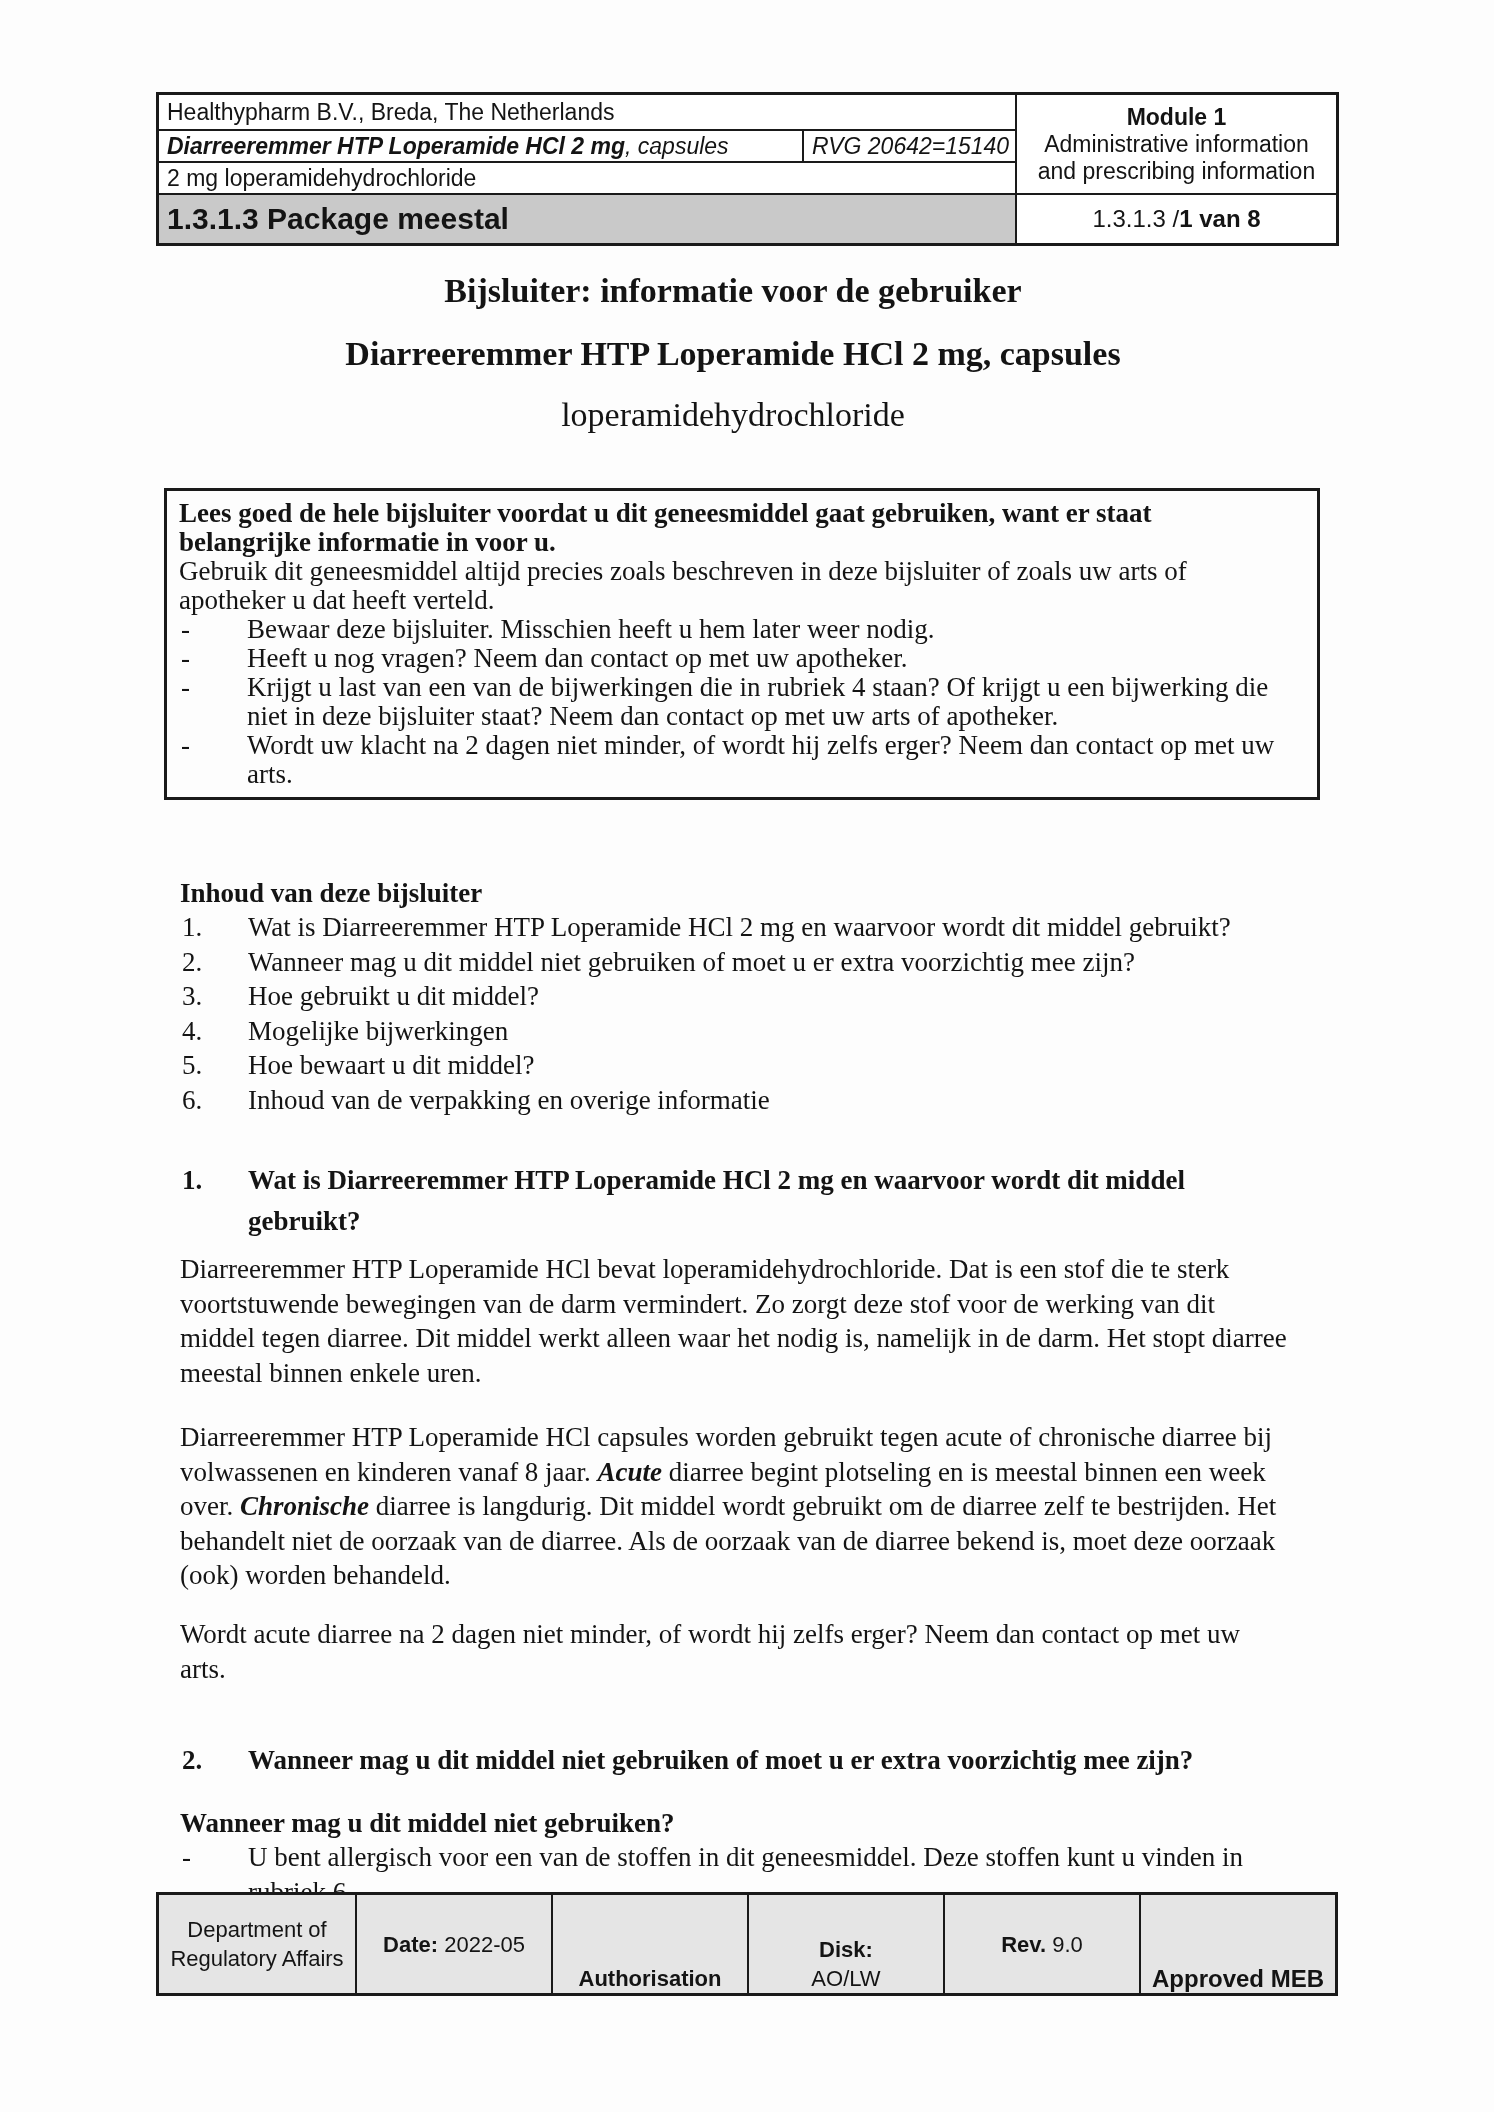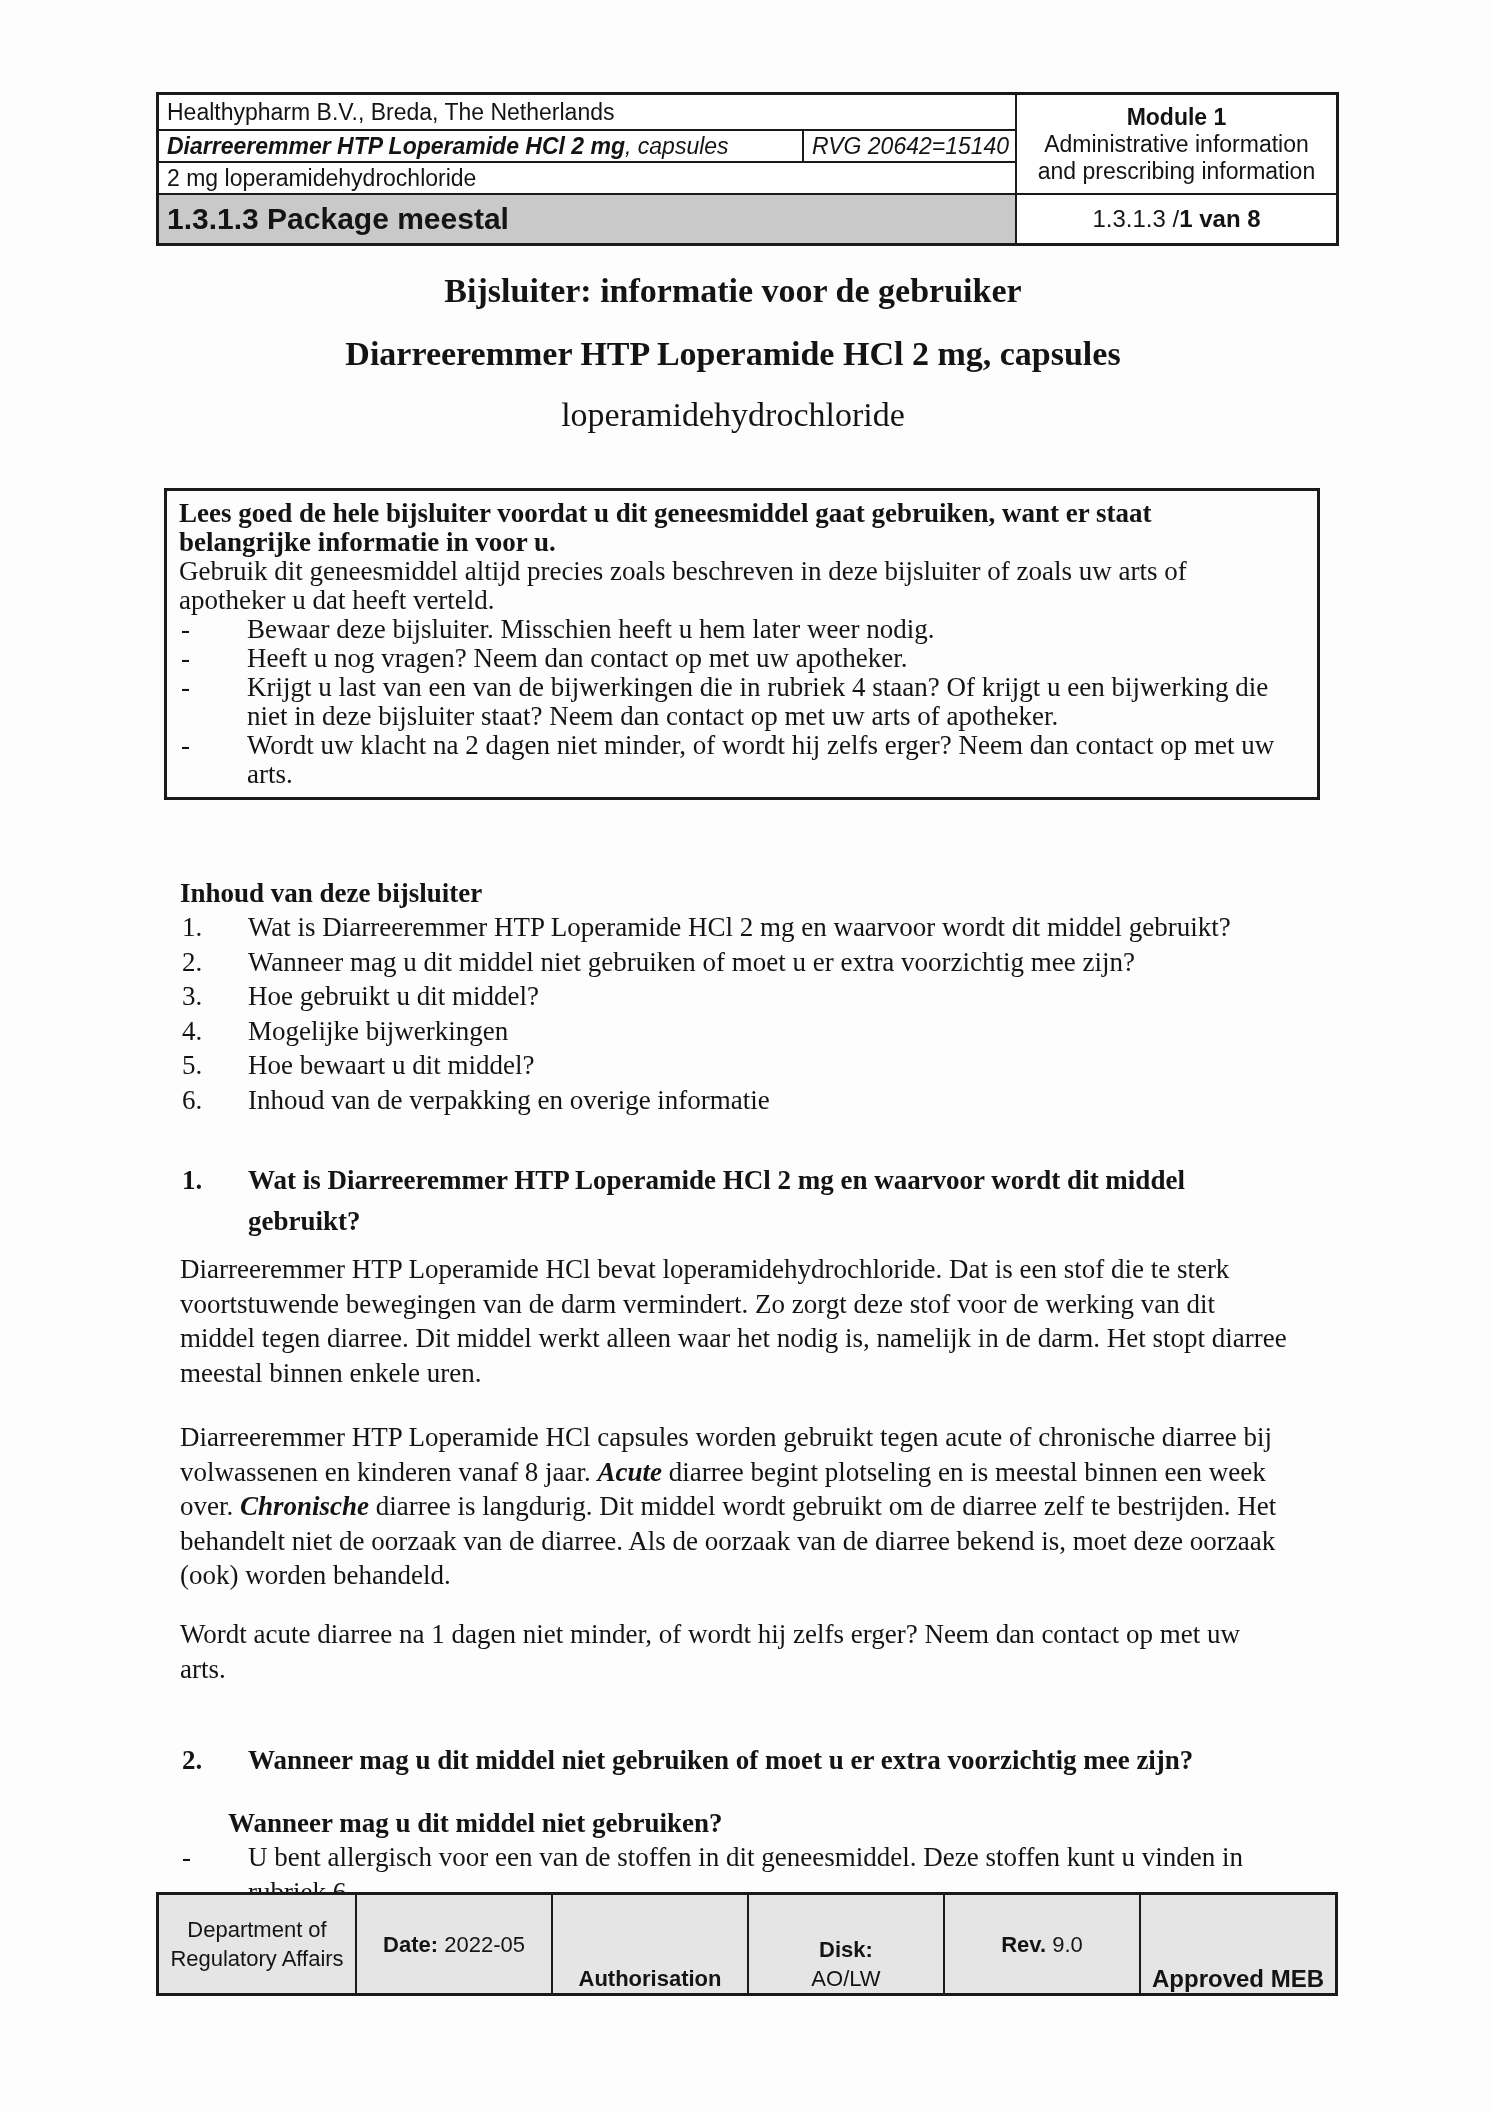--- a/index.html
+++ b/index.html
@@ -170,28 +170,28 @@
   </div>
   <div class="body-block pre" style="top:1252px;">Diarreeremmer HTP Loperamide HCl bevat loperamidehydrochloride. Dat is een stof die te sterk
 voortstuwende bewegingen van de darm vermindert. Zo zorgt deze stof voor de werking van dit
 middel tegen diarree. Dit middel werkt alleen waar het nodig is, namelijk in de darm. Het stopt diarree
 meestal binnen enkele uren.</div>
   <div class="body-block pre" style="top:1420px;"><span>Diarreeremmer HTP Loperamide HCl capsules worden gebruikt tegen acute of chronische diarree bij
 volwassenen en kinderen vanaf 8 jaar. </span><span class="run-bi">Acute</span><span> diarree begint plotseling en is meestal binnen een week
 over. </span><span class="run-bi">Chronische</span><span> diarree is langdurig. Dit middel wordt gebruikt om de diarree zelf te bestrijden. Het
 behandelt niet de oorzaak van de diarree. Als de oorzaak van de diarree bekend is, moet deze oorzaak
 (ook) worden behandeld.</span></div>
-  <div class="body-block pre" style="top:1617px;">Wordt acute diarree na 1 dagen niet minder, of wordt hij zelfs erger? Neem dan contact op met uw
+  <div class="body-block pre" style="top:1617px;">Wordt acute diarree na 2 dagen niet minder, of wordt hij zelfs erger? Neem dan contact op met uw
 arts.</div>
 
   <div class="body-block bold sec-heading hang" style="top:1740px;">
     <span class="marker">2.</span>
     <span class="pre">Wanneer mag u dit middel niet gebruiken of moet u er extra voorzichtig mee zijn?</span>
   </div>
-  <div class="body-block bold" style="top:1806px;margin-left:48px;">Wanneer mag u dit middel niet gebruiken?</div>
+  <div class="body-block bold" style="top:1806px;">Wanneer mag u dit middel niet gebruiken?</div>
   <div class="body-block hang" style="top:1840px;">
     <span class="marker">-</span>
     <span class="pre">U bent allergisch voor een van de stoffen in dit geneesmiddel. Deze stoffen kunt u vinden in
 rubriek 6.</span>
   </div>
 
   <div class="footer-table">
     <div class="f-mid pre">Department of
 Regulatory Affairs</div>
     <div class="f-mid">

